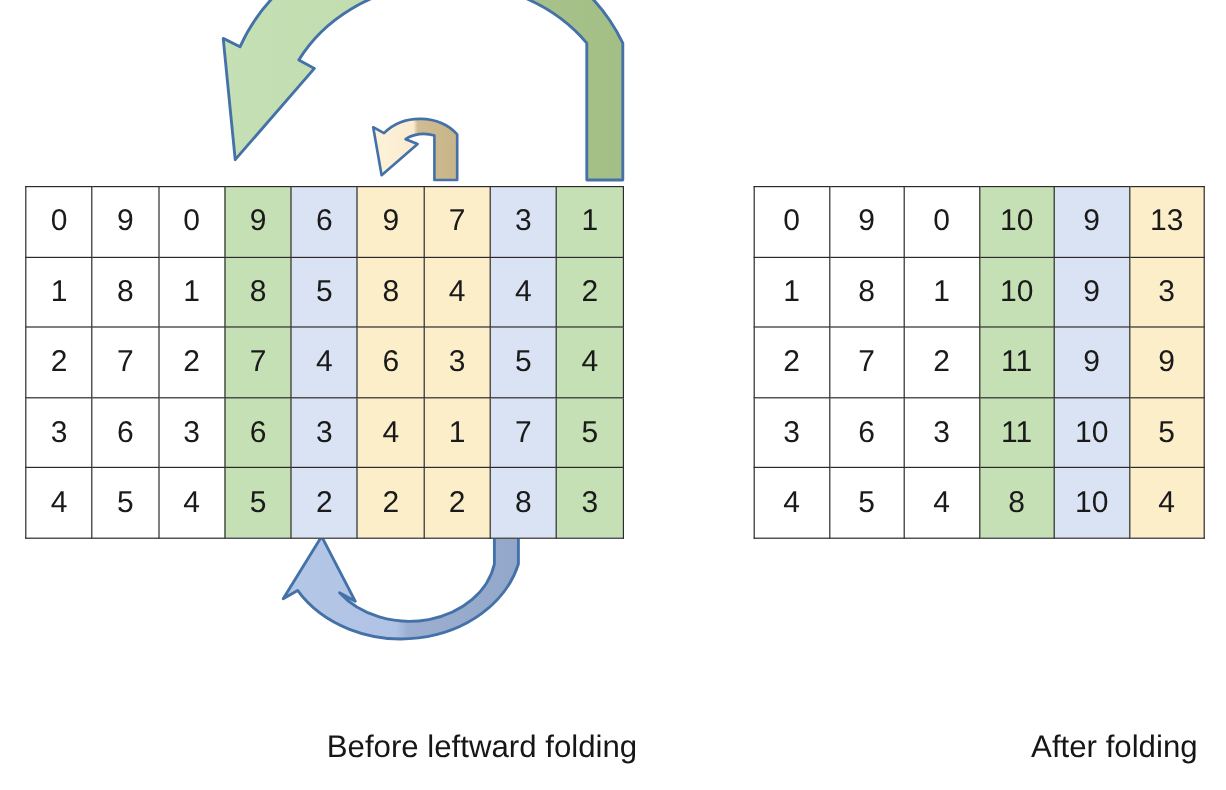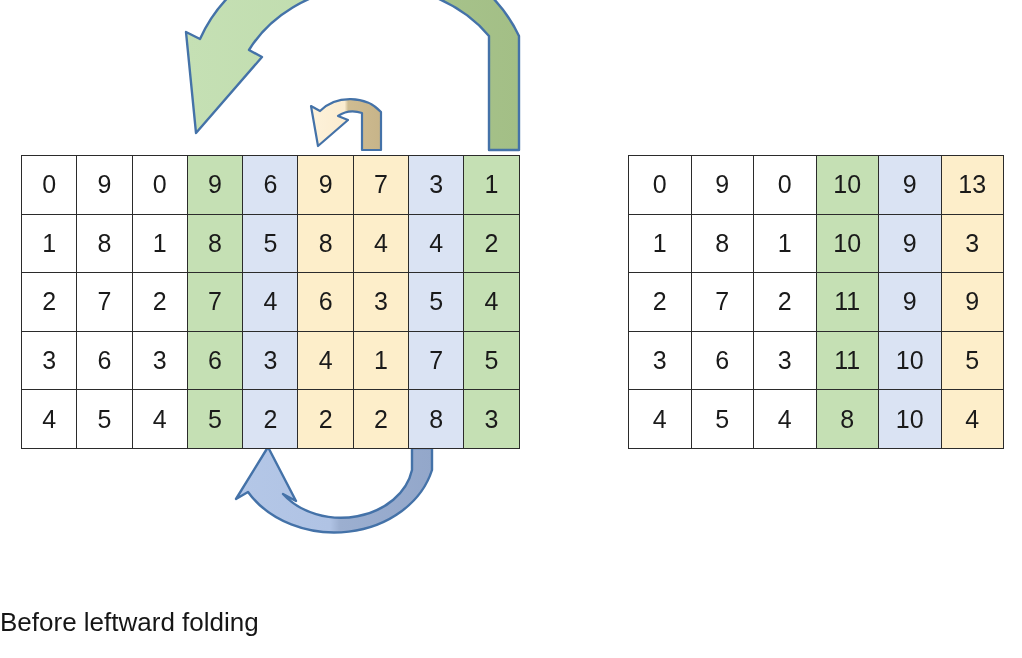--- a/index.html
+++ b/index.html
@@ -25,21 +25,21 @@
   .c-green{background:#c5e0b4;}
   .c-blue {background:#dae3f3;}
   .c-yellow{background:#fdeeca;}
 
   
   #arrows{position:absolute;left:0;top:0;width:1022px;height:658px;
           pointer-events:none;}
 
   
   .caption{position:absolute;font-size:26px;color:#161616;
-           text-align:left;white-space:nowrap;
+           text-align:right;white-space:nowrap;
            font-family:"Liberation Sans","DejaVu Sans",sans-serif;}
   #caption-left{left:0px;top:607px;width:531px;}
   #caption-right{left:628px;top:607px;width:370px;}
 </style>
 </head>
 <body>
 
 <div class="stage">
 
   <svg id="arrows" viewBox="0 0 1022 658">
@@ -207,14 +207,15 @@
           <td class="c-white">4</td>
           <td class="c-green">8</td>
           <td class="c-blue">10</td>
           <td class="c-yellow">4</td>
         </tr>
       </tbody>
   </table>
 
   <div class="caption" id="caption-left">Before leftward folding</div>
 
+  <div class="caption" id="caption-right">After folding</div>
 
 </div>
 
 </body></html>

